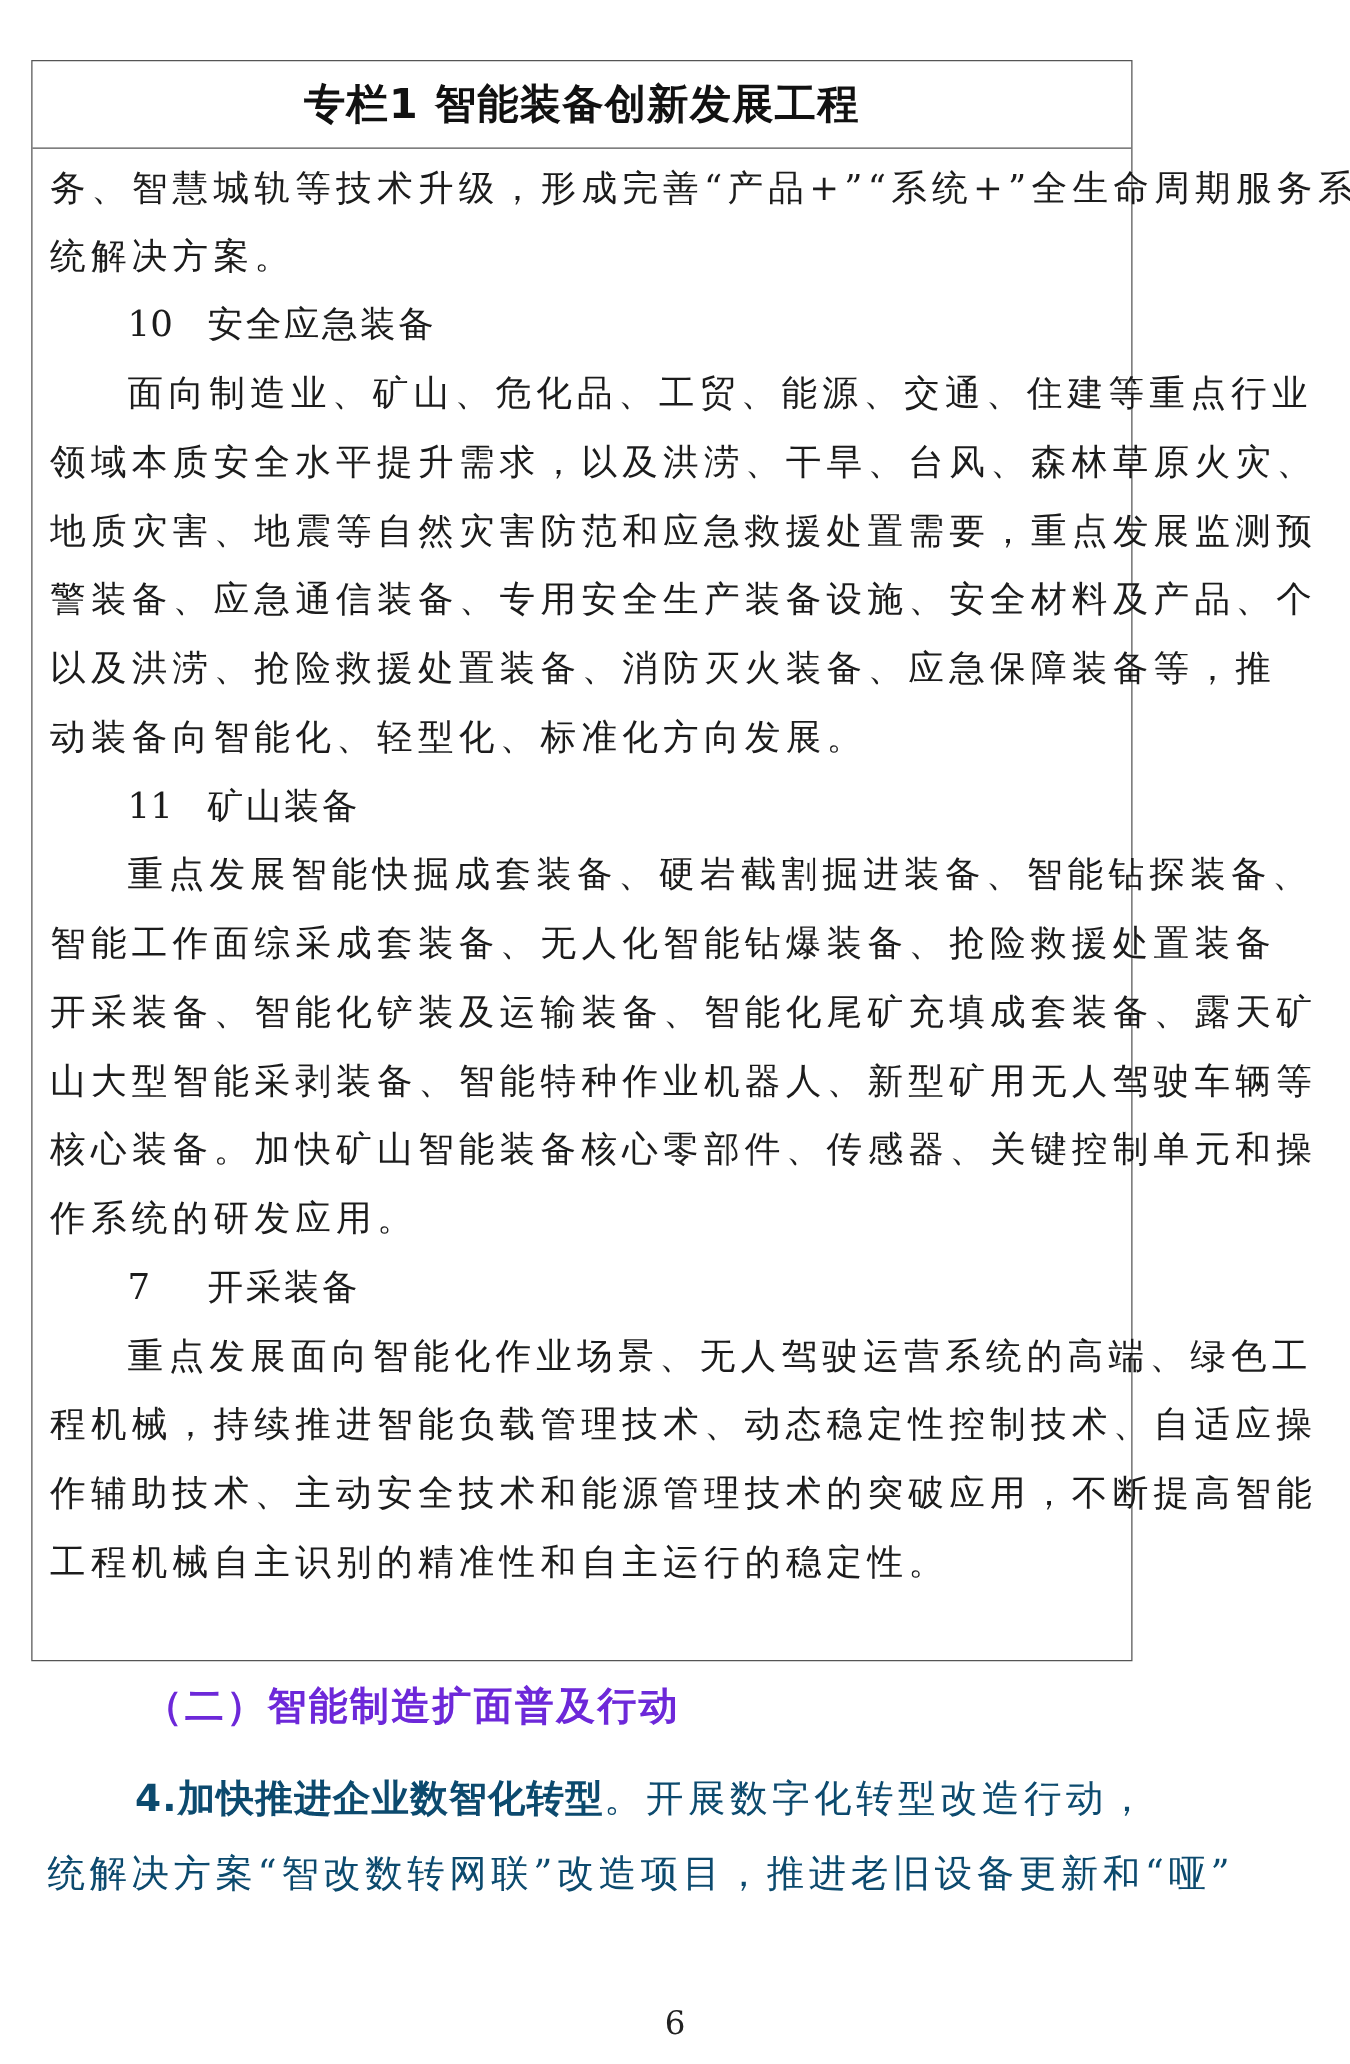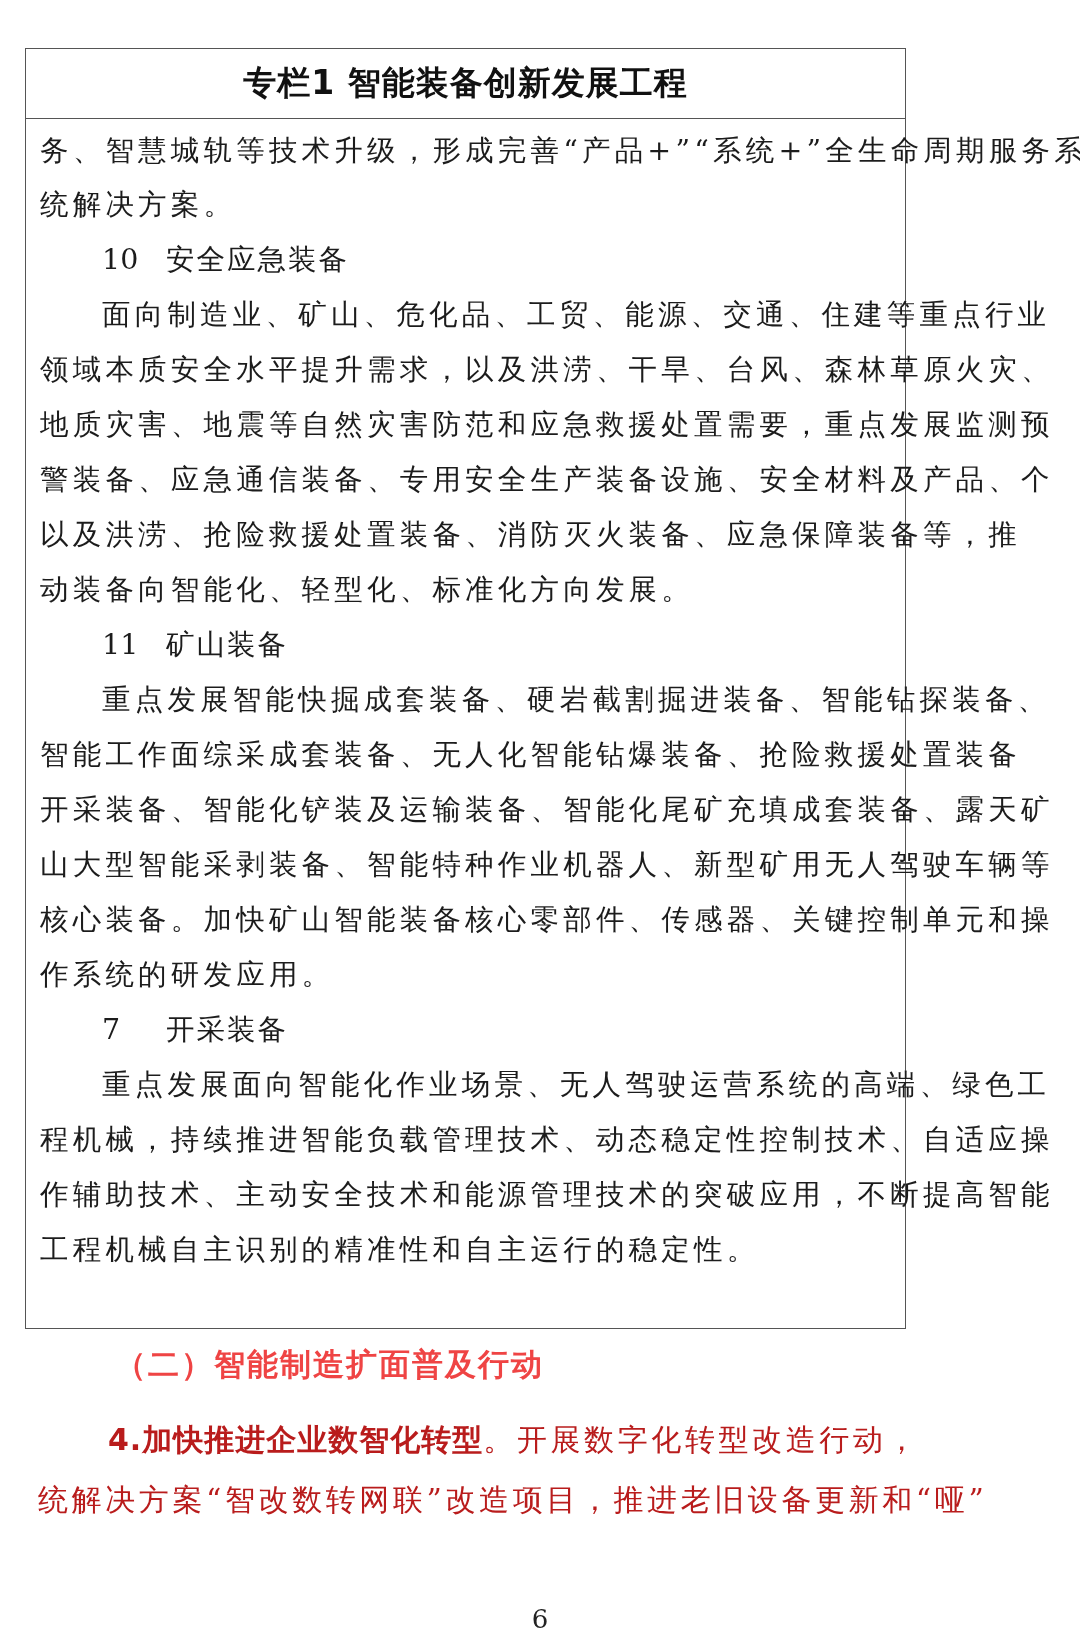--- a/index.html
+++ b/index.html
@@ -22,25 +22,25 @@
   .line {
     position: absolute; left: 14px; font-size: 28.5px; line-height: 40px;
     white-space: nowrap; letter-spacing: 4.2px; color: #1c1c1c;
   }
   .indent { left: 76px; }
   .subhead { left: 76px; letter-spacing: 2px; }
   .subhead .num { display: inline-block; width: 64px; letter-spacing: 0; }
   .section-title {
     position: absolute; left: 115px; top: 1344px;
     font-family: "DejaVu Sans", sans-serif; font-weight: bold; font-size: 31px;
-    letter-spacing: 2px; color: #ef4444; white-space: nowrap;
+    letter-spacing: 2px; color: #6d28d9; white-space: nowrap;
   }
   .para {
     position: absolute; font-size: 30px; line-height: 40px; white-space: nowrap;
-    letter-spacing: 3.6px; color: #b91c1c;
+    letter-spacing: 3.6px; color: #0c4a6e;
   }
   .para b { font-family: "DejaVu Sans", sans-serif; font-weight: bold; letter-spacing: 1px; }
   .page-num {
     position: absolute; top: 1604px; left: 0; width: 1080px; text-align: center;
     font-size: 26px; color: #222;
   }
 </style>
 </head>
 <body>
 

